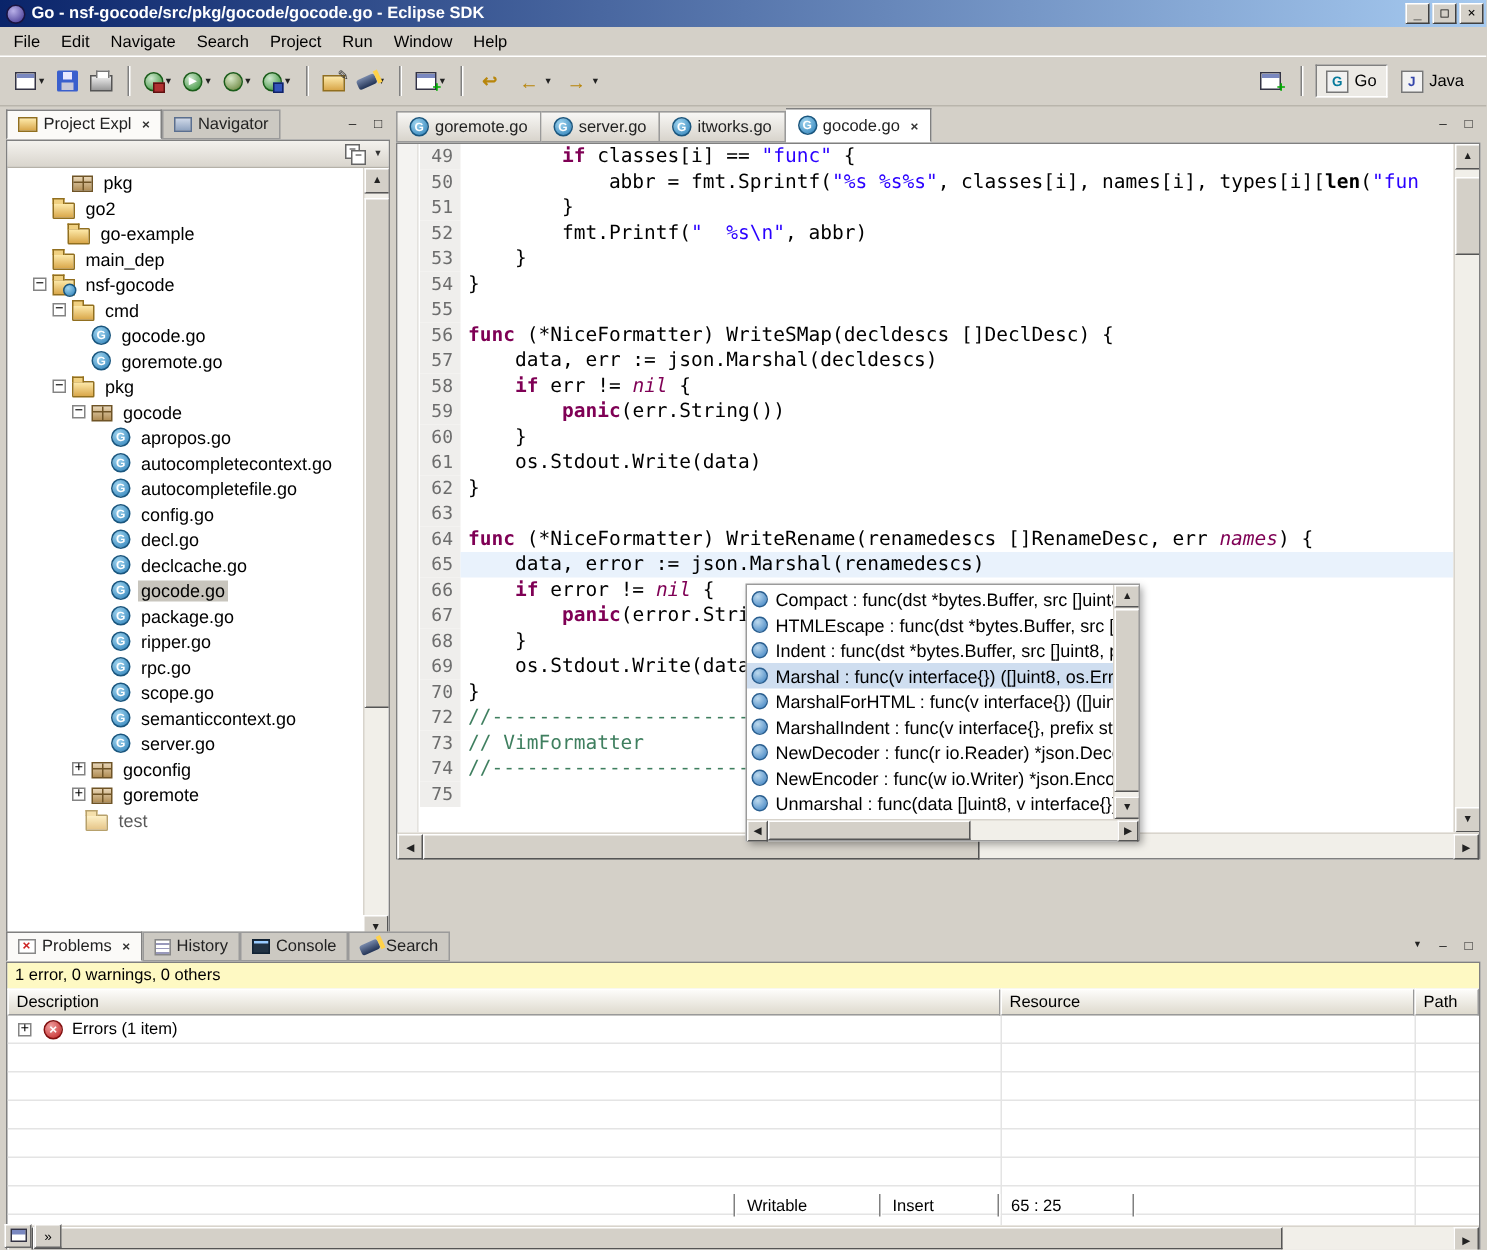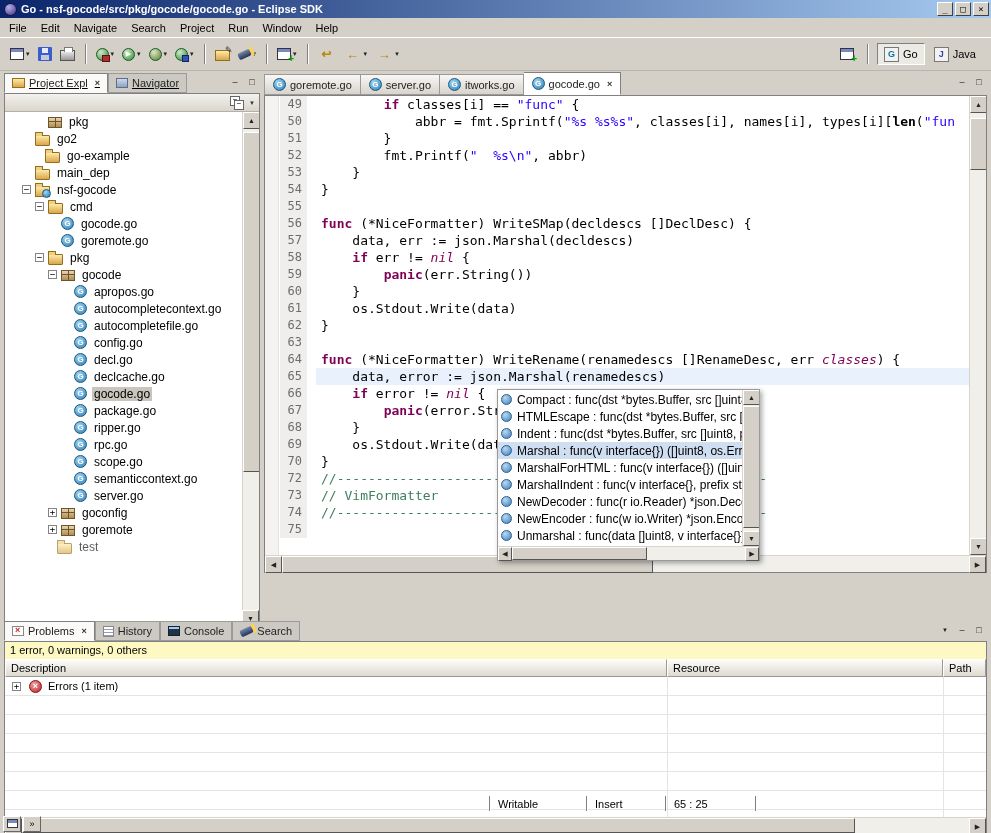--- a/index.html
+++ b/index.html
@@ -25,21 +25,21 @@
 .pi{width:15px;height:15px;background:#f2f2f2;border:1px solid #777;font-weight:bold;font-size:9px;display:inline-flex;align-items:center;justify-content:center;}
 .go-perspective-icon{color:#067a9c;}
 .java-perspective-icon{color:#3344aa;}
 
 .vtab{display:inline-flex;align-items:center;gap:4px;height:20px;padding:0 7px;border:1px solid #9a9a9a;background:#ccc9c2;color:#222;}
 .vtab.active{background:#fbfaf8;border-color:#808080;border-bottom-color:#fbfaf8;}
 .vclose{font-size:9px;margin-left:3px;font-weight:bold;color:#333;}
 .vti{display:inline-flex;align-items:center;justify-content:center;}
 .mmbtn{width:16px;height:15px;display:inline-flex;align-items:center;justify-content:center;font-size:9px;color:#222;}
 
-.left-panel{position:absolute;left:4px;top:72px;width:256px;height:556px;text-decoration:underline;}
+.left-panel{position:absolute;left:4px;top:72px;width:256px;height:556px;}
 .view-tabs{height:21px;display:flex;align-items:flex-end;position:relative;}
 .view-minmax{position:absolute;right:0;top:2px;display:flex;gap:1px;}
 .view-body{position:absolute;top:21px;left:0;right:0;bottom:0;border:1px solid #808080;background:#fff;display:flex;flex-direction:column;}
 .view-toolbar{height:18px;background:linear-gradient(#f4f2ee,#d9d5cd);display:flex;justify-content:flex-end;align-items:center;gap:6px;padding-right:4px;border-bottom:1px solid #b5b1a8;}
 .collapse-all-icon{position:relative;width:13px;height:13px;}
 .collapse-all-icon::before,.collapse-all-icon::after{content:'−';position:absolute;font-size:8px;line-height:6px;text-align:center;width:8px;height:8px;border:1px solid #666;background:#fff;}
 .collapse-all-icon::before{left:0;top:0;}
 .collapse-all-icon::after{left:4px;top:4px;}
 .view-menu-icon{font-size:6px;color:#333;}
 .tree-wrap{flex:1;display:flex;overflow:hidden;}
@@ -91,21 +91,21 @@
 .editor-panel{position:absolute;left:264px;top:72px;right:4px;height:501px;}
 .etabs{height:23px;display:flex;align-items:flex-end;position:relative;}
 .etab{display:inline-flex;align-items:center;gap:4px;height:21px;padding:0 8px;background:linear-gradient(#f8f7f5,#d8d4cc);border:1px solid #9a9a9a;border-left:none;font-size:11px;color:#222;}
 .etab:first-child{border-left:1px solid #9a9a9a;}
 .etab.active{background:#fff;border-color:#808080;height:23px;border-bottom:1px solid #fff;}
 .ebody{position:absolute;top:23px;left:0;right:0;bottom:0;background:#fff;border:1px solid #808080;display:flex;flex-direction:column;}
 .ebody-main{flex:1;display:flex;overflow:hidden;}
 .code-area{flex:1;position:relative;overflow:hidden;font-family:"DejaVu Sans Mono",monospace;font-size:13px;line-height:17px;}
 .anno-ruler{position:absolute;left:0;top:0;bottom:0;width:14px;background:#f4f3f1;border-right:1px solid #e4e2de;}
 #code{position:relative;}
-.crow{display:flex;height:17px;white-space:pre;gap:9px;}
+.crow{display:flex;height:17px;white-space:pre;}
 .lnum{width:27px;margin-left:15px;background:#efeeec;color:#6d6d6d;text-align:right;padding-right:5px;flex:none;font-size:12px;}
 .ctext{padding-left:5px;flex:1;overflow:hidden;}
 .crow.cur .ctext{background:#e9f2fc;}
 .tk-k{color:#7f0055;font-weight:bold;}
 .tk-i{color:#7f0055;font-style:italic;}
 .tk-b{font-weight:bold;}
 .tk-s{color:#2a00ff;}
 .tk-c{color:#3f7f5f;}
 
 .vsb{width:17px;flex:none;background:#f1efe9;display:flex;flex-direction:column;justify-content:space-between;position:relative;border-left:1px solid #d8d4cc;}
@@ -441,21 +441,21 @@
             <div class="crow"><span class="lnum">54</span><span class="ctext"><span>}</span></span></div>
             <div class="crow"><span class="lnum">55</span><span class="ctext"></span></div>
             <div class="crow"><span class="lnum">56</span><span class="ctext"><span class="tk-k">func</span><span> (*NiceFormatter) WriteSMap(decldescs []DeclDesc) {</span></span></div>
             <div class="crow"><span class="lnum">57</span><span class="ctext"><span>    data, err := json.Marshal(decldescs)</span></span></div>
             <div class="crow"><span class="lnum">58</span><span class="ctext"><span>    </span><span class="tk-k">if</span><span> err != </span><span class="tk-i">nil</span><span> {</span></span></div>
             <div class="crow"><span class="lnum">59</span><span class="ctext"><span>        </span><span class="tk-k">panic</span><span>(err.String())</span></span></div>
             <div class="crow"><span class="lnum">60</span><span class="ctext"><span>    }</span></span></div>
             <div class="crow"><span class="lnum">61</span><span class="ctext"><span>    os.Stdout.Write(data)</span></span></div>
             <div class="crow"><span class="lnum">62</span><span class="ctext"><span>}</span></span></div>
             <div class="crow"><span class="lnum">63</span><span class="ctext"></span></div>
-            <div class="crow"><span class="lnum">64</span><span class="ctext"><span class="tk-k">func</span><span> (*NiceFormatter) WriteRename(renamedescs []RenameDesc, err </span><span class="tk-i">classes</span><span>) {</span></span></div>
+            <div class="crow"><span class="lnum">64</span><span class="ctext"><span class="tk-k">func</span><span> (*NiceFormatter) WriteRename(renamedescs []RenameDesc, err </span><span class="tk-i">names</span><span>) {</span></span></div>
             <div class="crow cur"><span class="lnum">65</span><span class="ctext"><span>    data, error := json.Marshal(renamedescs)</span></span></div>
             <div class="crow"><span class="lnum">66</span><span class="ctext"><span>    </span><span class="tk-k">if</span><span> error != </span><span class="tk-i">nil</span><span> {</span></span></div>
             <div class="crow"><span class="lnum">67</span><span class="ctext"><span>        </span><span class="tk-k">panic</span><span>(error.String())</span></span></div>
             <div class="crow"><span class="lnum">68</span><span class="ctext"><span>    }</span></span></div>
             <div class="crow"><span class="lnum">69</span><span class="ctext"><span>    os.Stdout.Write(data)</span></span></div>
             <div class="crow"><span class="lnum">70</span><span class="ctext"><span>}</span></span></div>
             <div class="crow"><span class="lnum">72</span><span class="ctext"><span class="tk-c">//-------------------------------------------------------</span></span></div>
             <div class="crow"><span class="lnum">73</span><span class="ctext"><span class="tk-c">// VimFormatter</span></span></div>
             <div class="crow"><span class="lnum">74</span><span class="ctext"><span class="tk-c">//-------------------------------------------------------</span></span></div>
             <div class="crow"><span class="lnum">75</span><span class="ctext"></span></div>

